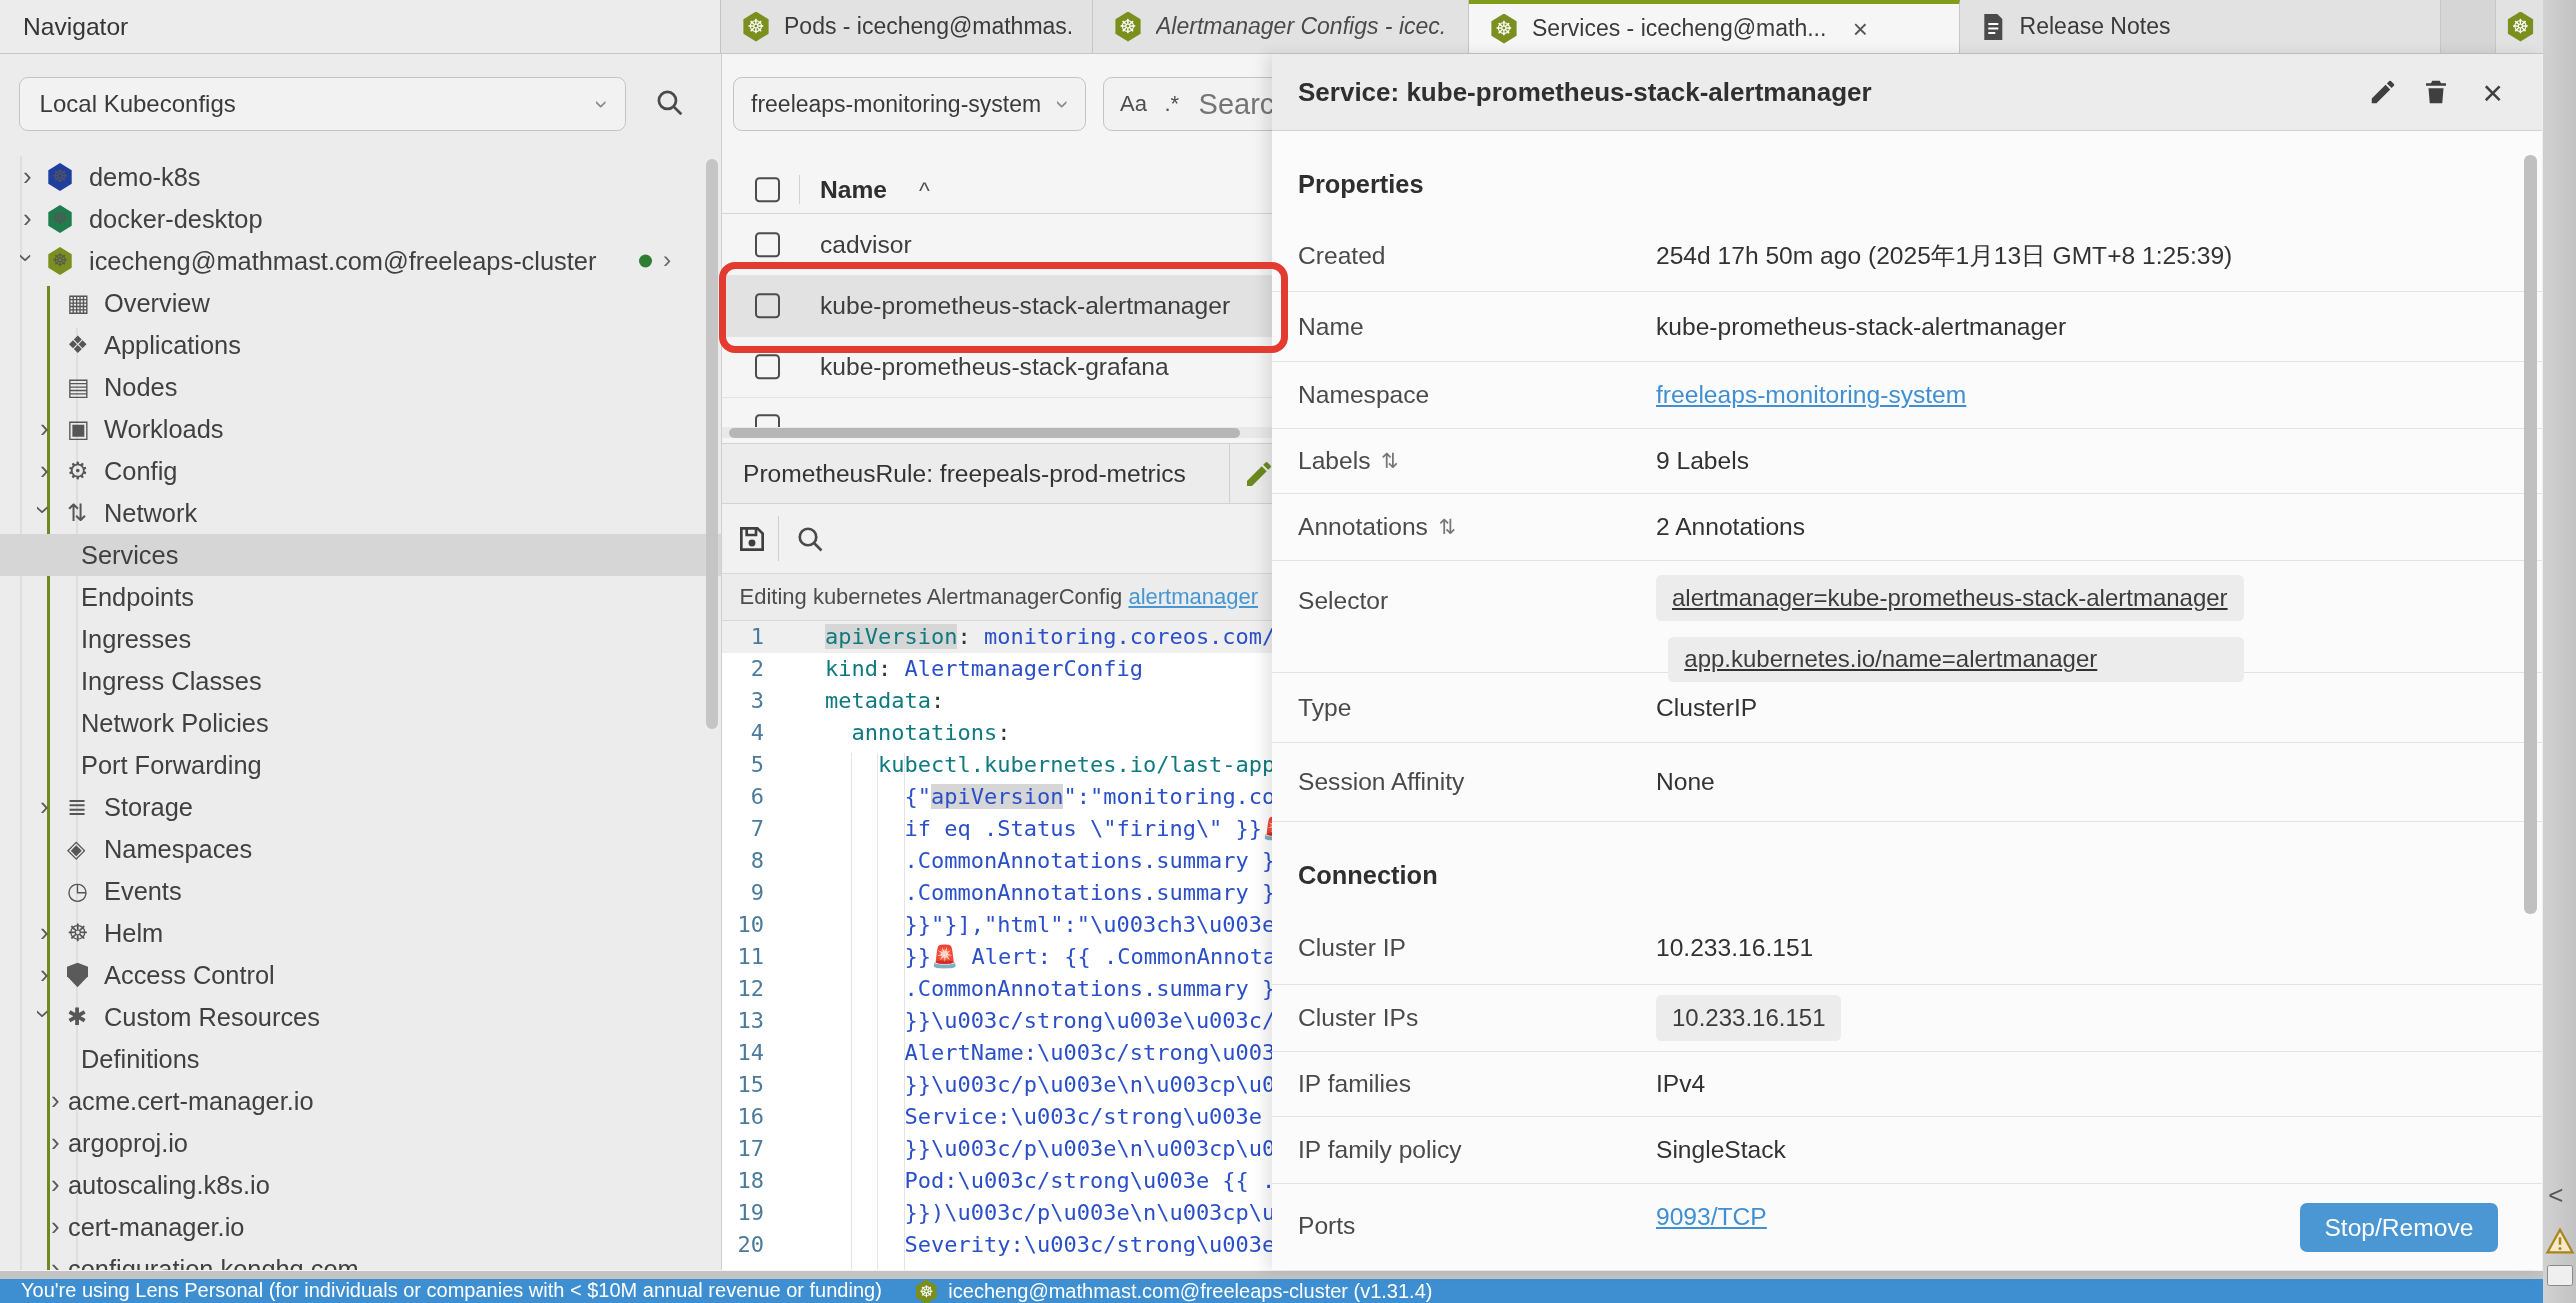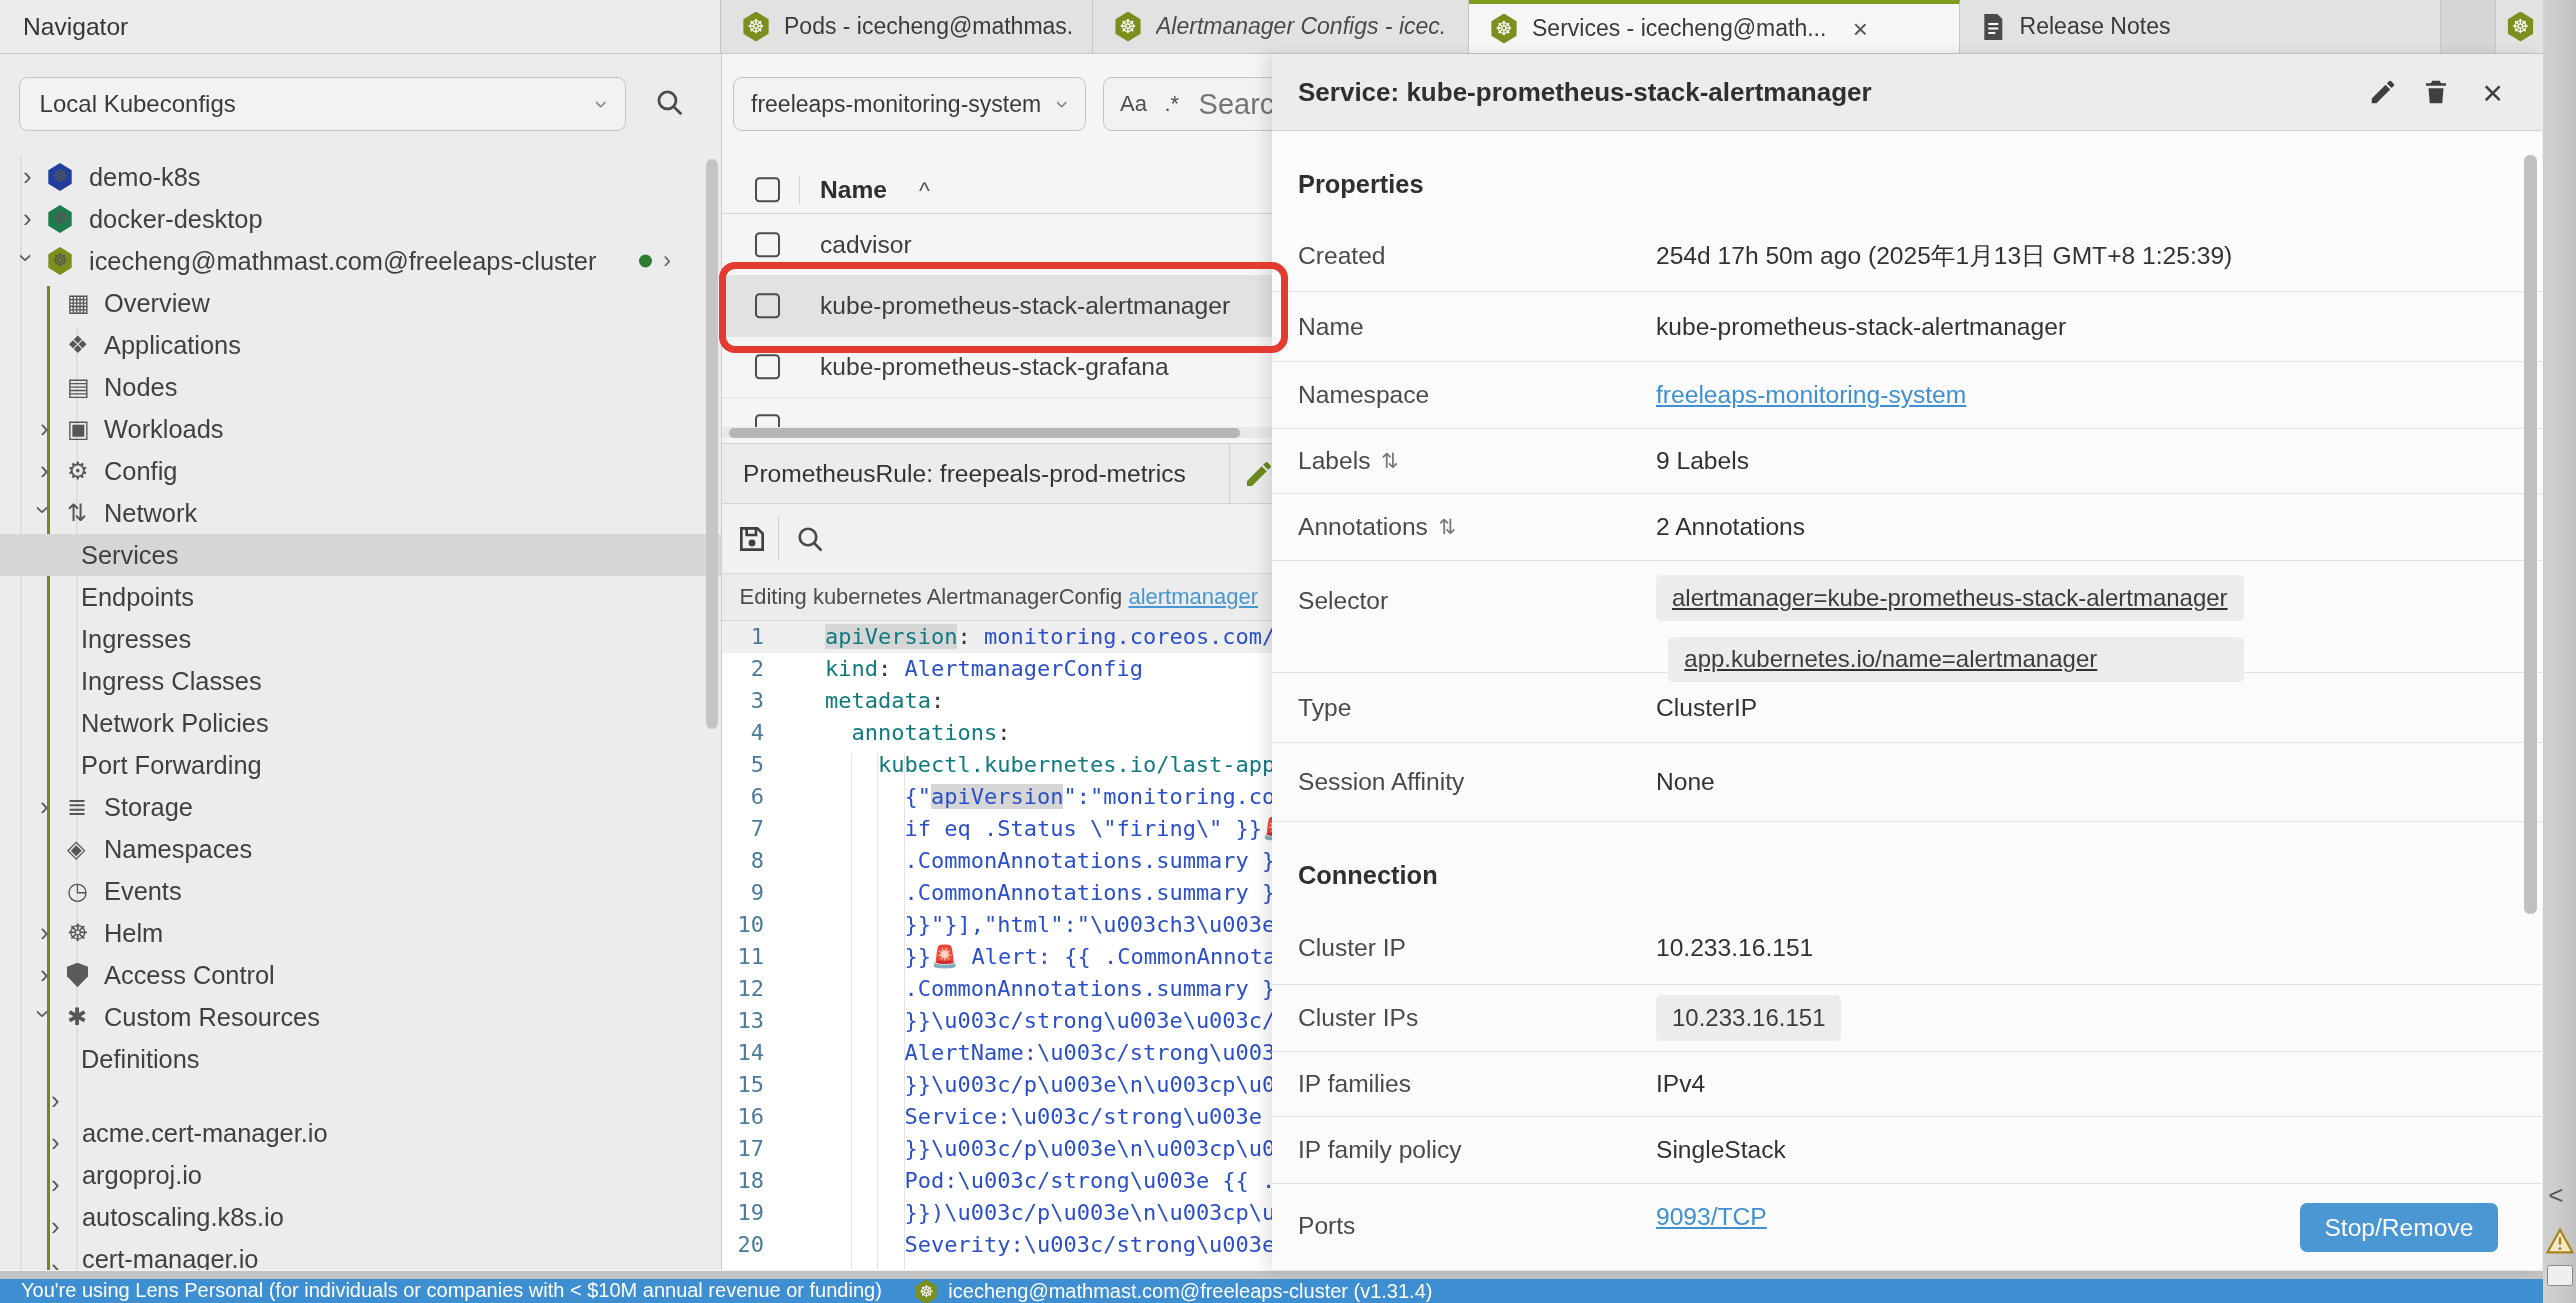--- a/index.html
+++ b/index.html
@@ -50,21 +50,21 @@
   .trow.sel{background:#d6d6d6;}
   .chev{position:absolute;top:50%;transform:translateY(-54%);font-size:26px;color:#5a5a5a;line-height:1;}
   .chev.down{transform:translateY(-62%) rotate(90deg);}
   .ticon{position:absolute;top:50%;transform:translateY(-50%);font-size:24px;color:#565656;line-height:1;}
   .ticon.hex{width:26px;height:28px;font-size:17.5px;transform:translateY(-50%);}
   .shield{position:absolute;top:50%;transform:translateY(-50%);width:21px;height:24.6px;background:#5a5a5a;
           clip-path:polygon(50% 0,100% 16%,100% 55%,50% 100%,0 55%,0 16%);}
   .tlabel{position:absolute;top:50%;transform:translateY(-50%);font-size:25.4px;color:#404040;white-space:nowrap;}
   .l0 .chev{left:23px;} .l0 .ticon{left:47px;} .l0 .tlabel{left:89px;}
   .l1 .chev{left:40px;} .l1 .ticon,.l1 .shield{left:67px;} .l1 .tlabel{left:104px;}
-  .l2 .tlabel{left:81px;} .l2.wchev .chev{left:51px;} .l2.wchev .tlabel{left:82px;margin-top:32px;}
+  .l2 .tlabel{left:81px;} .l2.wchev .chev{left:51px;} .l2.wchev .tlabel{left:68px;}
   .gdot{position:absolute;left:639px;top:50%;transform:translateY(-50%);width:13px;height:13px;
         border-radius:50%;background:#2f7d31;}
   .rchev{position:absolute;left:663px;top:50%;transform:translateY(-54%);font-size:24.6px;color:#6a6a6a;line-height:1;}
   .sb-side{position:absolute;right:3.5px;top:105px;width:11.4px;height:570px;background:#c5c5c5;border-radius:6.1px;}
 
   
   .listpane{position:absolute;left:721px;top:54px;width:551px;height:1216px;background:#f5f5f5;
             border-left:0.9px solid #cfcfcf;overflow:hidden;}
   .nssel{position:absolute;left:10.5px;top:23px;width:353px;height:54px;border:1.8px solid #c3c3c3;border-radius:8.8px;
          background:#f2f2f2;display:flex;align-items:center;justify-content:space-between;padding:0 17.5px;

